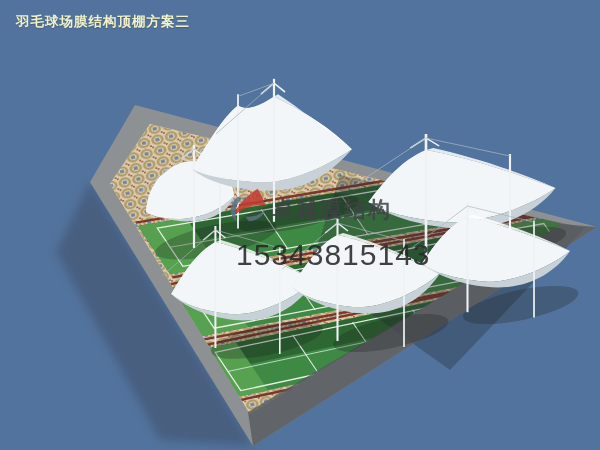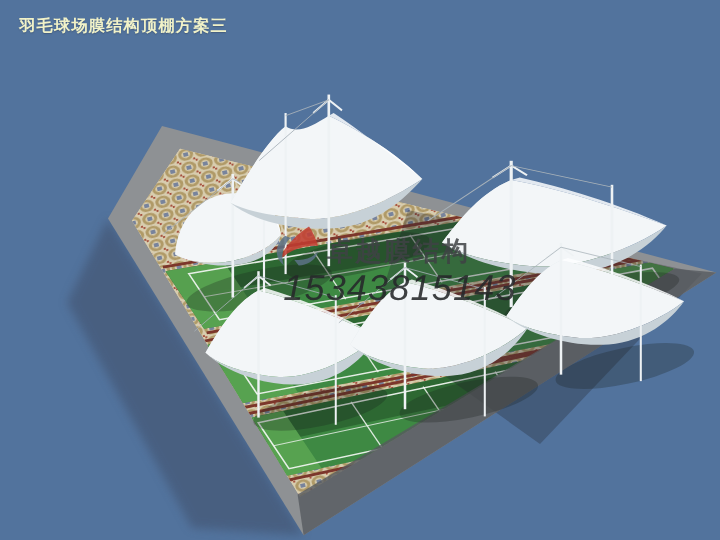--- a/index.html
+++ b/index.html
@@ -18,21 +18,21 @@
   }
   .wm{position:absolute;left:224px;top:188px;white-space:nowrap;}
   .wm-row{display:flex;align-items:flex-end;height:36px;}
   .logo{width:48px;height:38px;flex:0 0 auto;opacity:.85;}
   .brand{
     font-size:22px;font-weight:bold;letter-spacing:2px;
     color:#3f4245;opacity:.85;line-height:1;margin-bottom:3px;
   }
   .phone{
     font-size:30px;font-weight:400;letter-spacing:1px;
-    color:#26282a;opacity:.88;line-height:1;margin-top:2px;margin-left:12px;font-style:italic;
+    color:#26282a;opacity:.88;line-height:1;margin-top:16px;margin-left:12px;
   }
 </style>
 </head>
 <body>
 
 <div class="stage" style="background: rgb(82, 115, 157);">
 
   <svg id="scene" class="scene-svg" viewBox="0 0 600 450">
       <defs>
         <pattern id="mosaic" width="14" height="14" patternUnits="userSpaceOnUse" patternTransform="rotate(-14) scale(1,0.8)">

